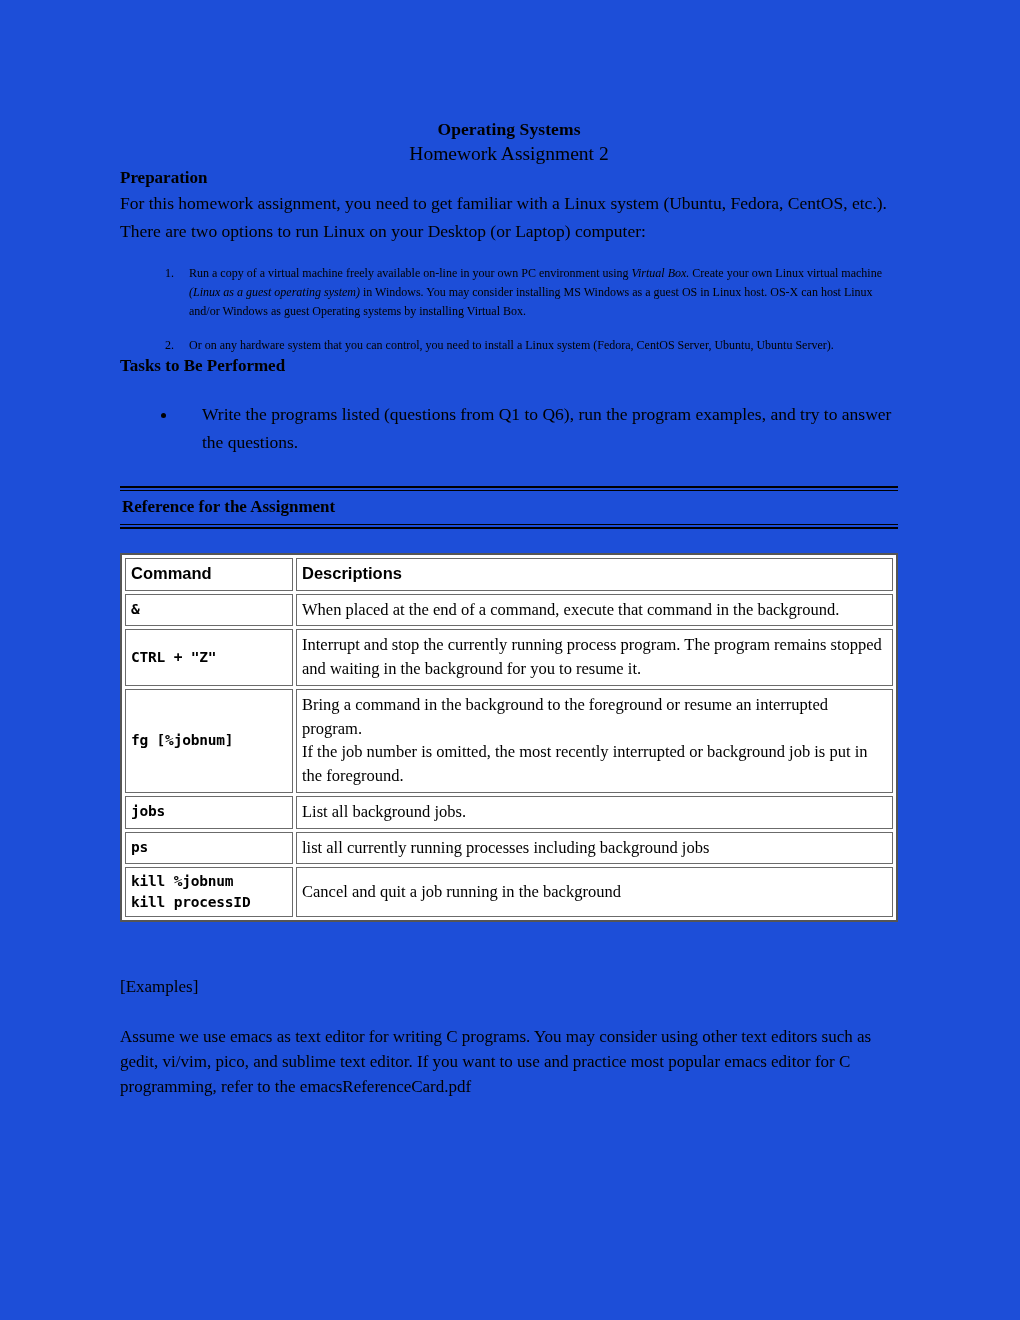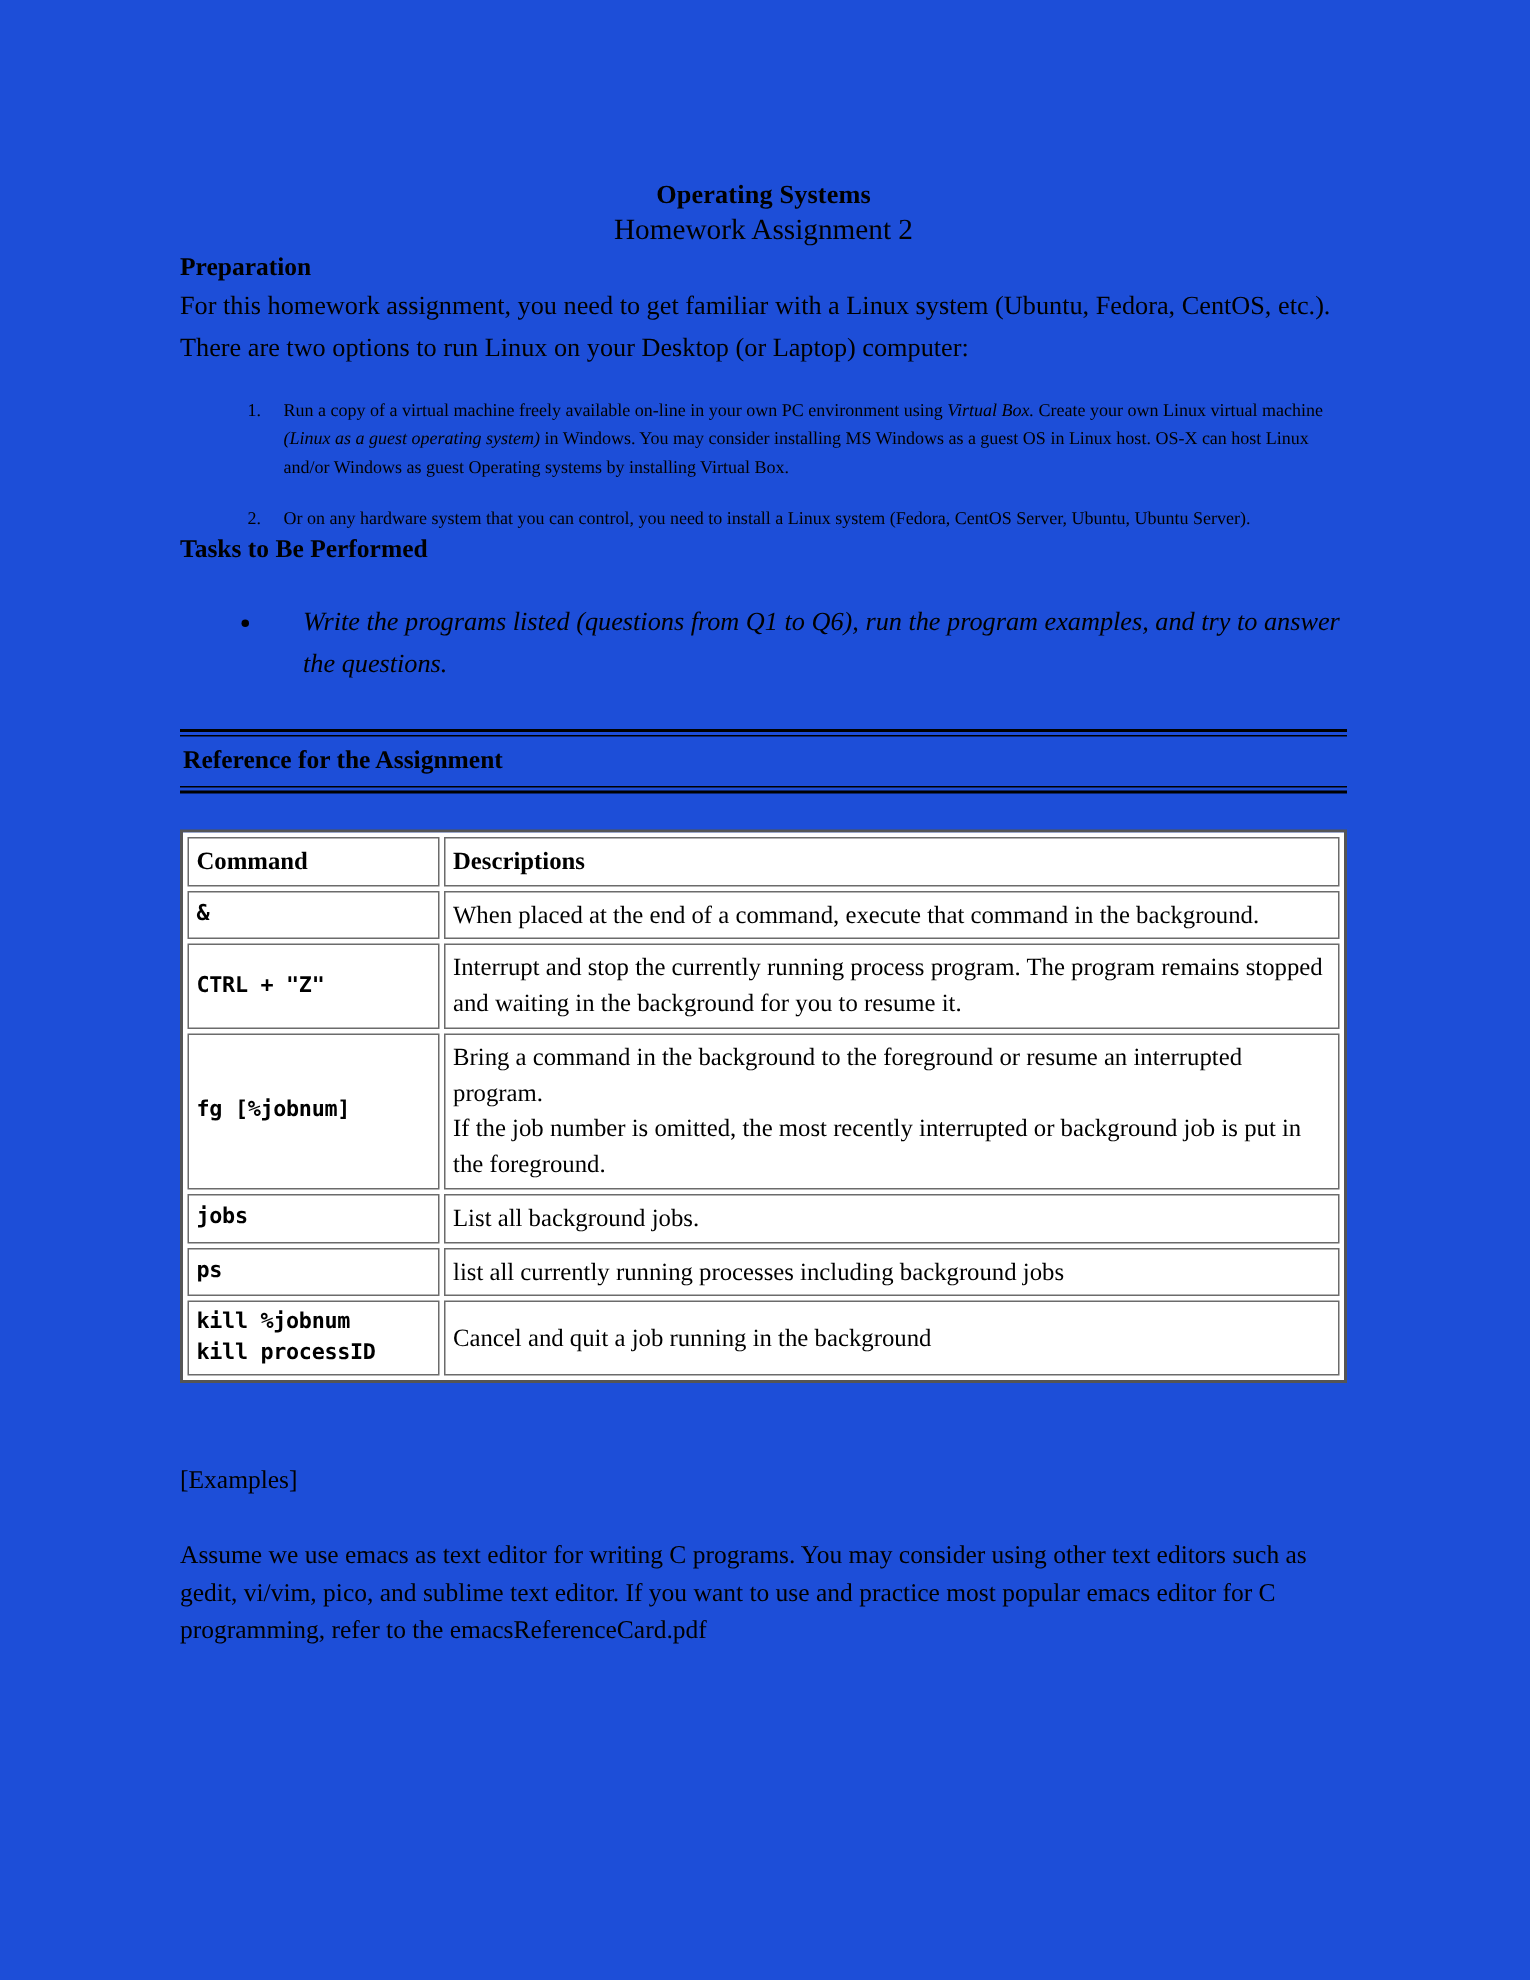--- a/index.html
+++ b/index.html
@@ -84,21 +84,20 @@
   }
   ol.numbered-list > li:last-child { margin-bottom: 0; }
   .italic { font-style: italic; }
 
   
   ul.bullet-list {
     margin: 24px 0 0 0;
     padding: 0 0 0 58px;
     list-style-position: outside;
     list-style-type: disc;
-    font-style: italic;
   }
   ul.bullet-list > li {
     font-size: 17.5px;
     line-height: 1.55;
     padding-left: 24px;
   }
 
   
   .rule-block { margin-top: 30px; }
   .rule-double-top {
@@ -163,21 +162,21 @@
   }
   td.col-desc {
     font-family: "Liberation Serif", "DejaVu Serif", serif;
     font-size: 16.5px;
     line-height: 1.44;
     vertical-align: top;
     white-space: pre-line;
   }
   tr.header-row td.col-command,
   tr.header-row td.col-desc {
-    font-family: Liberation Serif, serif;
+    font-family: Liberation Sans, sans-serif;
     font-weight: bold;
     font-size: 16.5px;
     letter-spacing: 0;
     vertical-align: middle;
   }
 
   
   .examples-block {
     margin-top: 26px;
     font-size: 17px;

